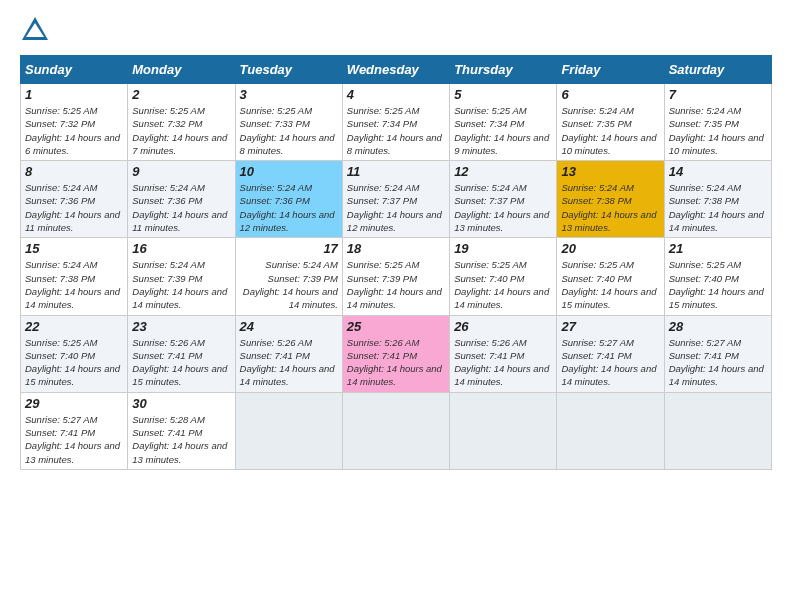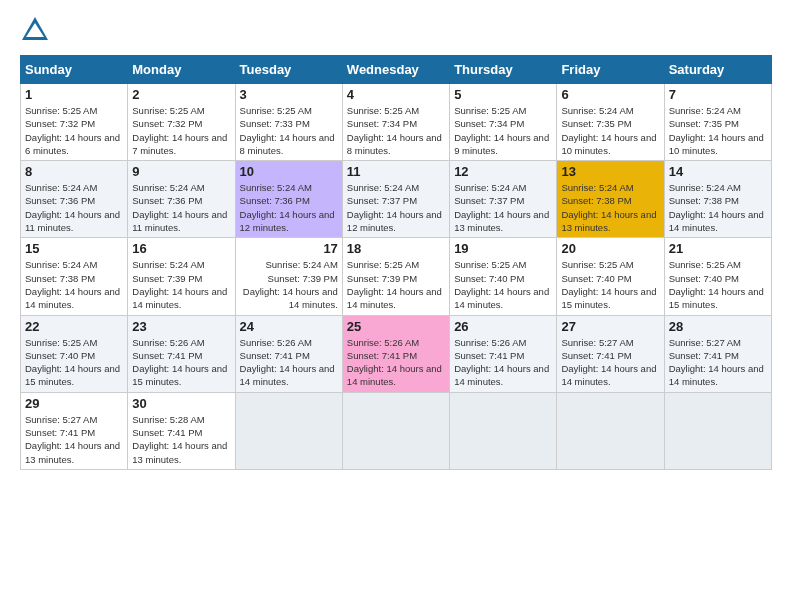--- a/index.html
+++ b/index.html
@@ -49,20 +49,21 @@
       font-weight: normal;
     }
     .location {
       font-size: 14px;
       color: #555;
     }
     .calendar {
       width: 100%;
       border-collapse: collapse;
       border: 1px solid #ccc;
+      font-style: italic;
     }
     .calendar th {
       background: #1a6ba0;
       color: #fff;
       padding: 6px 4px;
       font-size: 13px;
       font-weight: bold;
       text-align: left;
       border: 1px solid #1a6ba0;
     }
@@ -165,21 +166,21 @@
         </tr>
         <tr>
           <td style="background: rgb(240, 244, 248);">
             <span class="day-num">8</span>
             <div class="day-info">Sunrise: 5:24 AM<br>Sunset: 7:36 PM<br>Daylight: 14 hours and 11 minutes.</div>
           </td>
           <td style="background: rgb(240, 244, 248);">
             <span class="day-num">9</span>
             <div class="day-info">Sunrise: 5:24 AM<br>Sunset: 7:36 PM<br>Daylight: 14 hours and 11 minutes.</div>
           </td>
-          <td style="background: #c4b5fd;">
+          <td style="background: #7dd3fc;">
             <span class="day-num">10</span>
             <div class="day-info">Sunrise: 5:24 AM<br>Sunset: 7:36 PM<br>Daylight: 14 hours and 12 minutes.</div>
           </td>
           <td style="background: rgb(240, 244, 248);">
             <span class="day-num">11</span>
             <div class="day-info">Sunrise: 5:24 AM<br>Sunset: 7:37 PM<br>Daylight: 14 hours and 12 minutes.</div>
           </td>
           <td style="background: rgb(240, 244, 248);">
             <span class="day-num">12</span>
             <div class="day-info">Sunrise: 5:24 AM<br>Sunset: 7:37 PM<br>Daylight: 14 hours and 13 minutes.</div>

